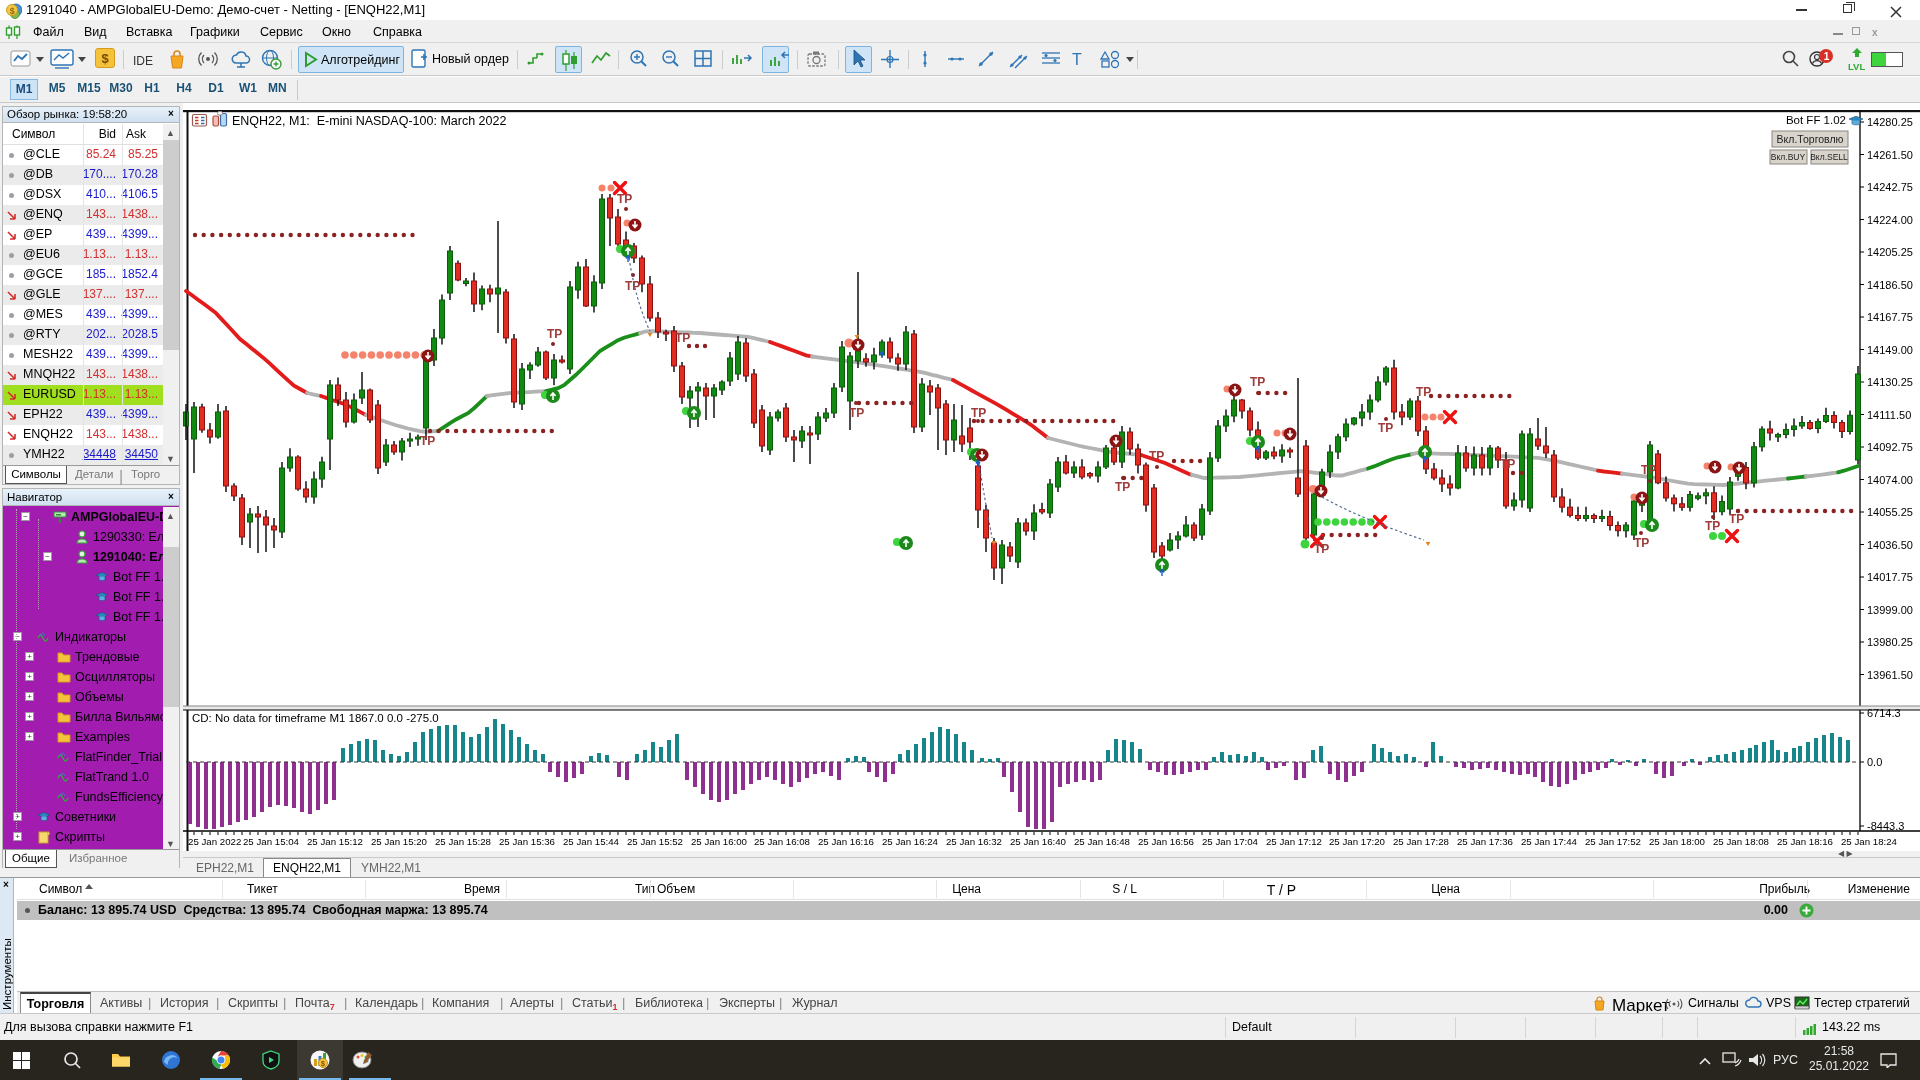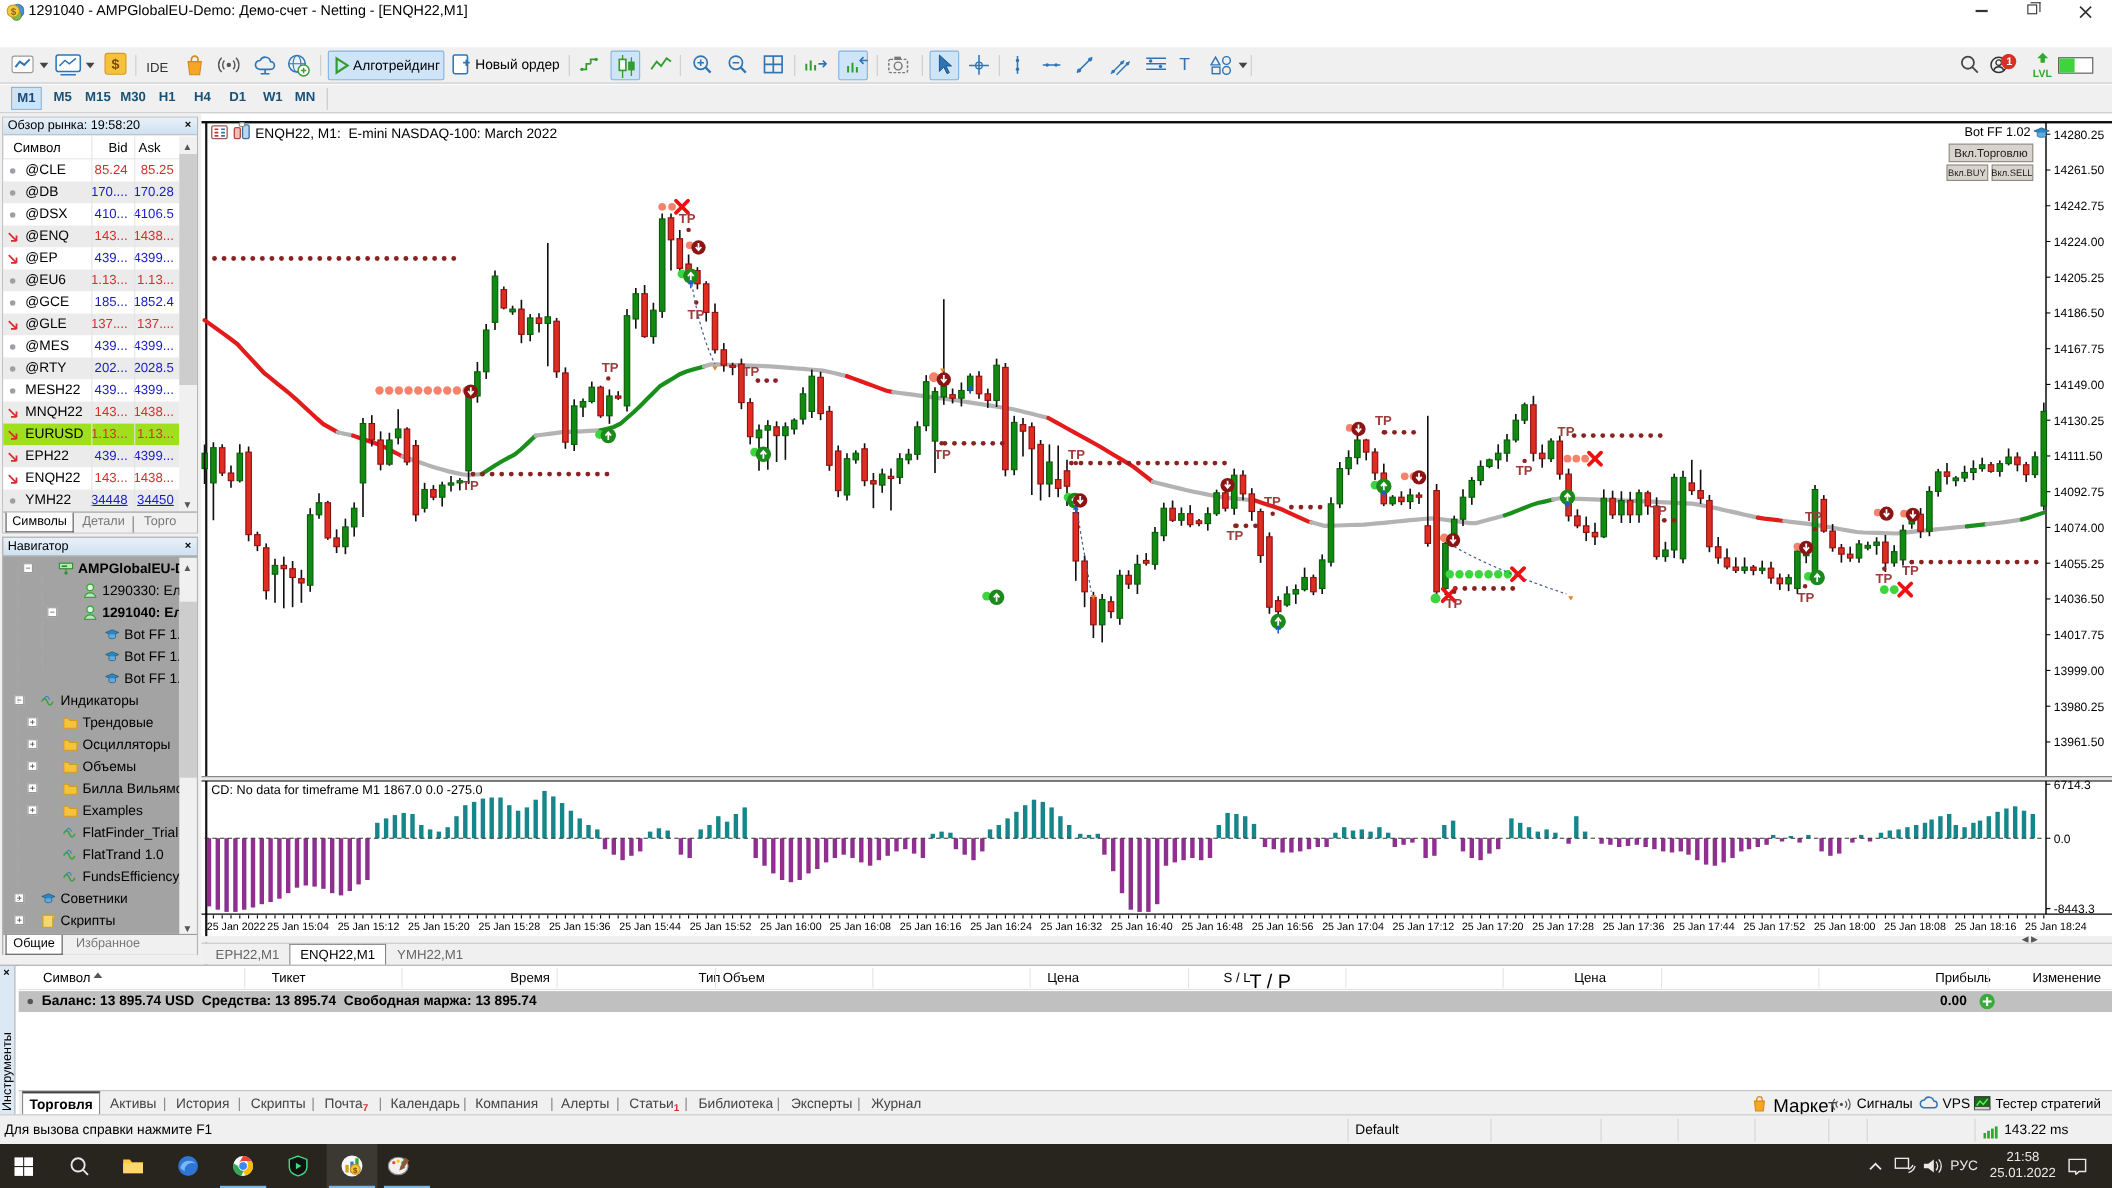--- a/index.html
+++ b/index.html
@@ -22,20 +22,38 @@
           <text x="4.8" y="11.5" font-size="9" font-weight="bold" fill="#8a6a10">$</text>
         </svg></div>
       <div class="abs" style="left:26px;top:2px;font-size:13px;color:#000">1291040 - AMPGlobalEU-Demo: Демо-счет - Netting - [ENQH22,M1]</div>
       <div class="abs" style="left:1796px;top:9px;width:11px;height:2px;background:#333"></div>
       <div class="abs" style="left:1843px;top:4px;width:9px;height:9px;border:1.5px solid #333"></div>
       <div class="abs" style="left:1846px;top:2px;width:9px;height:9px;border-top:1.5px solid #333;border-right:1.5px solid #333"></div>
       <div class="abs" style="left:1890px;top:4px"><svg width="12" height="12" viewBox="0 0 12 12" style="">
           <path d="M1 1 L11 11 M11 1 L1 11" stroke="#333" stroke-width="1.5"></path>
         </svg></div>
     </div>
+    <div class="abs" style="left:0;top:20px;width:1920px;height:23px;background:#f0f0f0;border-bottom:1px solid #d9d9d9">
+      <div class="abs" style="left:5px;top:5px"><svg width="17" height="15" viewBox="0 0 17 15" style="">
+          <line x1="4" y1="0.5" x2="4" y2="14" stroke="#2fa12f" stroke-width="1.3"></line>
+          <rect x="1.5" y="3" width="5" height="7" fill="#fff" stroke="#2fa12f" stroke-width="1.4"></rect>
+          <line x1="12" y1="0.5" x2="12" y2="14" stroke="#2fa12f" stroke-width="1.3"></line>
+          <rect x="9.5" y="2" width="5" height="8" fill="#fff" stroke="#2fa12f" stroke-width="1.4"></rect>
+        </svg></div>
+      <div class="abs" style="left:33px;top:5px;font-size:12.5px;color:#000">Файл</div>
+      <div class="abs" style="left:84px;top:5px;font-size:12.5px;color:#000">Вид</div>
+      <div class="abs" style="left:126px;top:5px;font-size:12.5px;color:#000">Вставка</div>
+      <div class="abs" style="left:190px;top:5px;font-size:12.5px;color:#000">Графики</div>
+      <div class="abs" style="left:260px;top:5px;font-size:12.5px;color:#000">Сервис</div>
+      <div class="abs" style="left:322px;top:5px;font-size:12.5px;color:#000">Окно</div>
+      <div class="abs" style="left:373px;top:5px;font-size:12.5px;color:#000">Справка</div>
+      <div class="abs" style="left:1833px;top:13px;width:10px;height:2px;background:#888"></div>
+      <div class="abs" style="left:1852px;top:7px;width:8px;height:8px;border:1.5px solid #999"></div>
+      <div class="abs" style="left:1872px;top:7px;font-size:10px;color:#9a9a9a;font-weight:bold">x</div>
+    </div>
     <div class="abs" style="left:0;top:43px;width:1920px;height:33px;background:#f0f0f0;border-bottom:1px solid #c8c8c8">
       <div class="abs" style="left:10px;top:4px;width:24px;height:25px;"><svg width="24" height="25" viewBox="0 0 24 25" style="">
           <rect x="1" y="4" width="19" height="15" rx="2" fill="#fdfdfd" stroke="#999"></rect>
           <polyline points="4,14 8,9 12,12 17,7" stroke="#2e75b6" stroke-width="1.8" fill="none"></polyline>
         </svg></div>
       <div class="abs" style="left:36px;top:14px;width:0;height:0;border-left:4px solid transparent;border-right:4px solid transparent;border-top:5px solid #444"></div>
       <div class="abs" style="left:50px;top:4px;width:26px;height:25px;"><svg width="26" height="25" viewBox="0 0 26 25" style="">
           <rect x="1" y="3" width="22" height="15" rx="2" fill="#fdfdfd" stroke="#2e75b6" stroke-width="1.4"></rect>
           <polyline points="4,13 9,8 13,11 19,6" stroke="#2e75b6" stroke-width="1.4" fill="none"></polyline>
           <line x1="5" y1="21" x2="19" y2="21" stroke="#2e75b6" stroke-width="1.4"></line>
@@ -333,21 +351,21 @@
         <div class="abs" style="left:0;top:16px;width:16px;height:210px;background:#cdcdcd"></div>
         <div class="abs" style="left:3px;top:330px;font-size:9px;color:#555">▼</div>
       </div>
       <div class="abs" style="left:0;top:358px;width:176px;height:19px;background:#f0f0f0;border-top:1px solid #999">
         <div class="abs" style="left:2px;top:0;width:62px;height:18px;background:#fff;border:1px solid #555;border-top:none;font-size:11.5px;text-align:center;line-height:17px">Символы</div>
         <div class="abs" style="left:72px;top:2px;font-size:11.5px;color:#777">Детали</div>
         <div class="abs" style="left:116px;top:2px;color:#999">|</div>
         <div class="abs" style="left:128px;top:2px;font-size:11.5px;color:#777">Торго</div>
       </div>
     </div>
-    <div class="abs" style="left:2px;top:488px;width:178px;height:380px;background:#a3a3a3;border:1px solid #b5b5b5">
+    <div class="abs" style="left:2px;top:488px;width:178px;height:380px;background:#a21caf;border:1px solid #b5b5b5">
       <div class="abs" style="left:0;top:0;width:176px;height:17px;background:linear-gradient(#e8f1fa,#cfe0f0);border-bottom:1px solid #b5b5b5">
         <div class="abs" style="left:4px;top:2px;font-size:11.5px;color:#000">Навигатор</div>
         <div class="abs" style="left:165px;top:2px;font-size:10px;color:#000;font-weight:bold">×</div>
       </div>
       <div class="abs" style="left:18px;top:23px;width:9px;height:9px;border:1px solid #999;background:#fff;font-size:8px;line-height:7px;text-align:center;color:#333">−</div>
       <div class="abs" style="left:50px;top:21px"><svg width="14" height="14" viewBox="0 0 14 14" style="">
           <rect x="1" y="2" width="12" height="5" fill="#b9e8b9" stroke="#2f8f2f"></rect>
           <rect x="3" y="4" width="5" height="1.5" fill="#2f8f2f"></rect>
           <line x1="7" y1="7" x2="7" y2="10" stroke="#2f8f2f"></line>
           <circle cx="7" cy="11" r="1.5" fill="#2f8f2f"></circle>
@@ -1667,21 +1685,21 @@
         <div class="abs" style="left:1px;top:132px;font-size:11.5px;color:#000;transform:rotate(-90deg);transform-origin:0 0;white-space:nowrap">Инструменты</div>
       </div>
       <div class="abs" style="left:17px;top:0;width:1903px;height:22px;background:#fff;border-bottom:1px solid #e0e0e0">
         <div class="abs" style="left:22px;top:4px;font-size:12px;color:#000">Символ</div>
         <div class="abs" style="left:230px;top:4px;font-size:12px;color:#000">Тикет</div>
         <div class="abs" style="left:323px;top:4px;width:160px;text-align:right;font-size:12px;color:#000">Время</div>
         <div class="abs" style="left:478px;top:4px;width:160px;text-align:right;font-size:12px;color:#000">Тип</div>
         <div class="abs" style="left:640px;top:4px;width:160px;font-size:12px;color:#000">Объем</div>
         <div class="abs" style="left:804px;top:4px;width:160px;text-align:right;font-size:12px;color:#000">Цена</div>
         <div class="abs" style="left:960px;top:4px;width:160px;text-align:right;font-size:12px;color:#000">S / L</div>
-        <div class="abs" style="left:1119px;top:4px;width:160px;text-align:left;font-size:18px;color:#000">T / P</div>
+        <div class="abs" style="left:1119px;top:4px;width:160px;text-align:right;font-size:14px;color:#000">T / P</div>
         <div class="abs" style="left:1283px;top:4px;width:160px;text-align:right;font-size:12px;color:#000">Цена</div>
         <div class="abs" style="left:1633px;top:4px;width:160px;text-align:right;font-size:12px;color:#000">Прибыль</div>
         <div class="abs" style="left:1733px;top:4px;width:160px;text-align:right;font-size:12px;color:#000">Изменение</div>
         <div class="abs" style="left:68px;top:6px;width:0;height:0;border-left:4px solid transparent;border-right:4px solid transparent;border-bottom:5px solid #555"></div>
         <div class="abs" style="left:205px;top:2px;width:1px;height:18px;background:#e4e4e4"></div>
         <div class="abs" style="left:348px;top:2px;width:1px;height:18px;background:#e4e4e4"></div>
         <div class="abs" style="left:489px;top:2px;width:1px;height:18px;background:#e4e4e4"></div>
         <div class="abs" style="left:633px;top:2px;width:1px;height:18px;background:#e4e4e4"></div>
         <div class="abs" style="left:776px;top:2px;width:1px;height:18px;background:#e4e4e4"></div>
         <div class="abs" style="left:919px;top:2px;width:1px;height:18px;background:#e4e4e4"></div>

